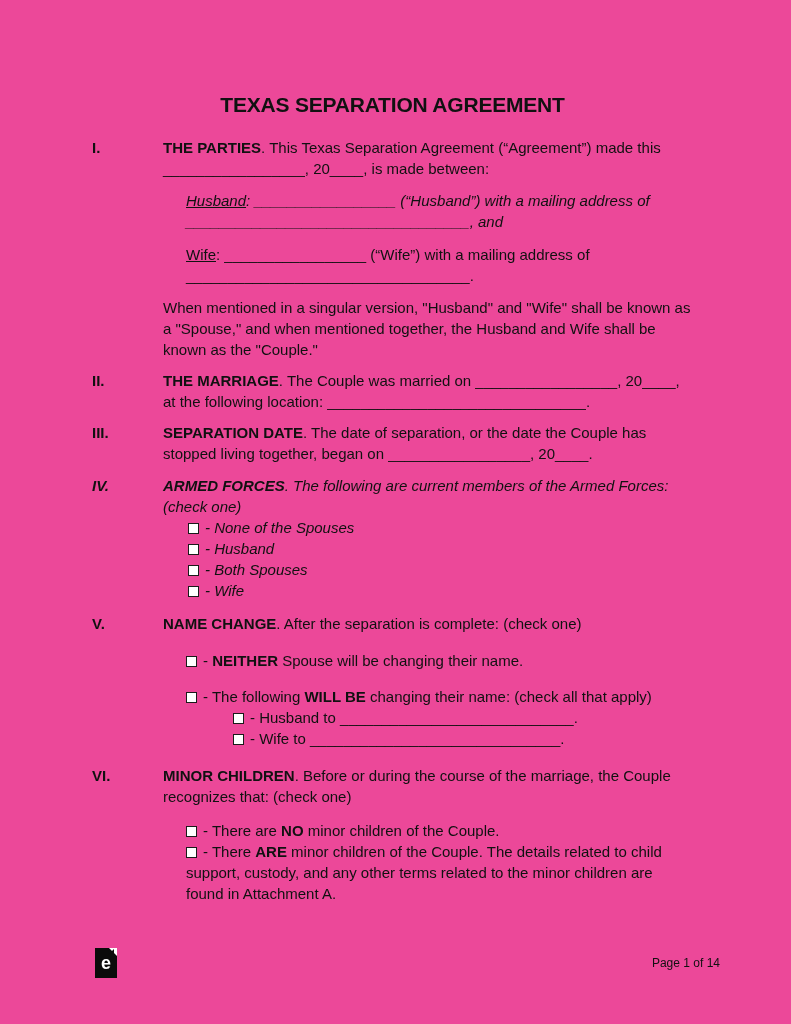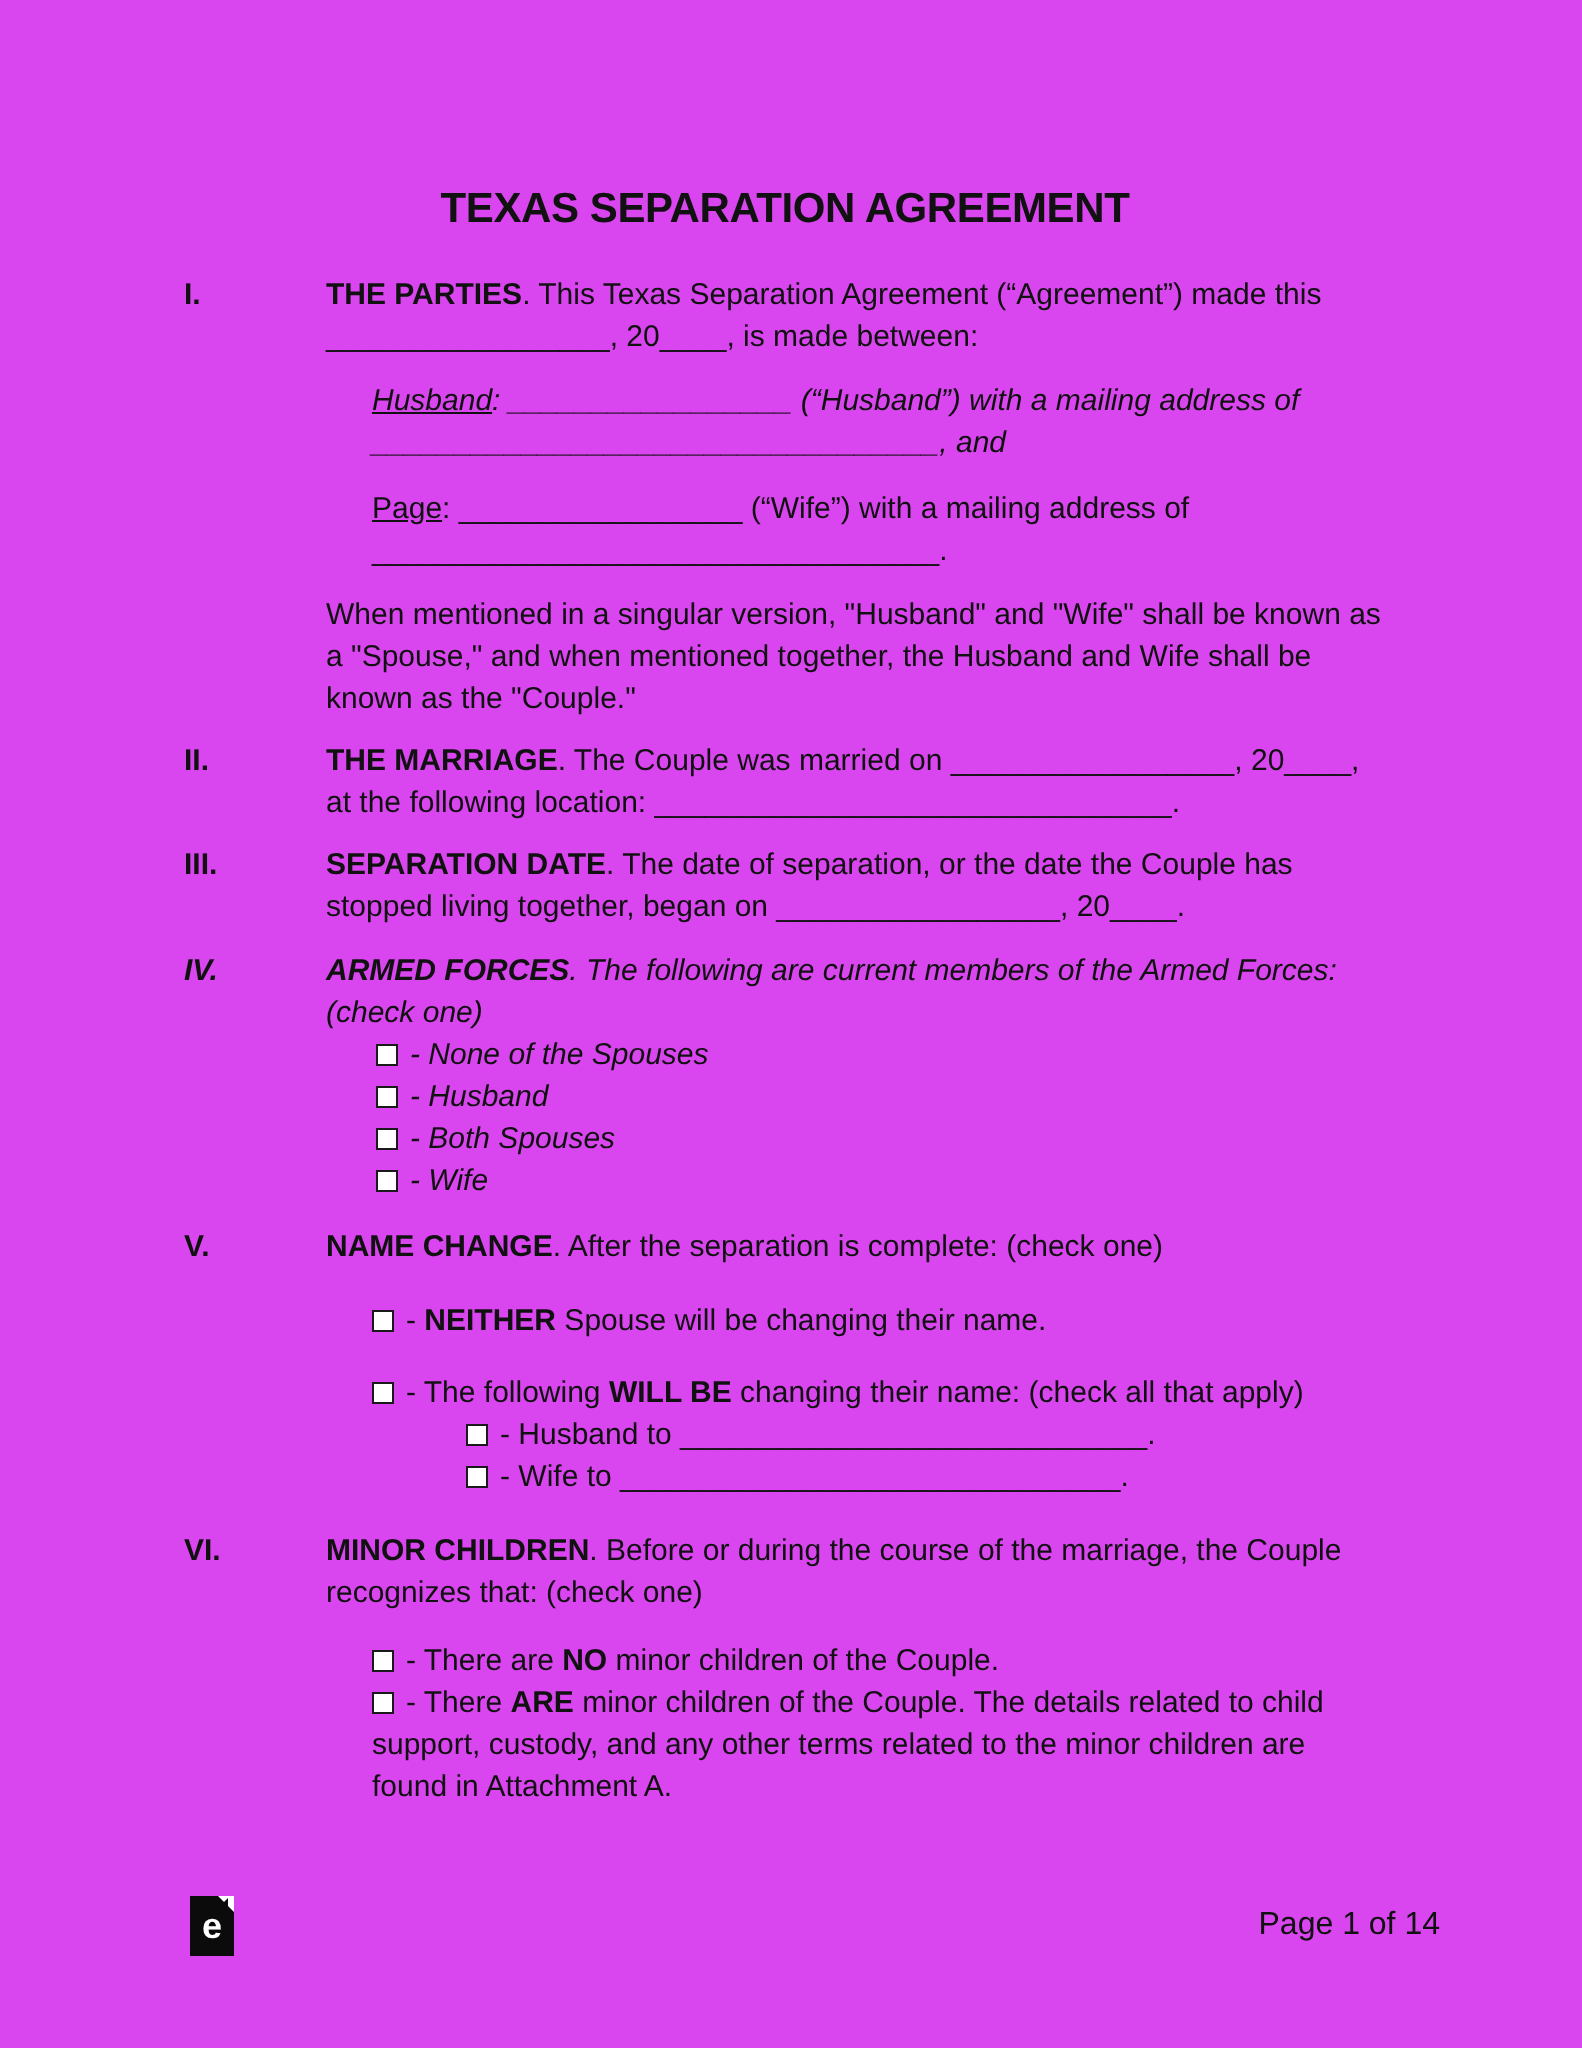--- a/index.html
+++ b/index.html
@@ -1,19 +1,19 @@
 <!DOCTYPE html>
 <html><head>
 <meta charset="utf-8">
 <style>
   html,body{margin:0;padding:0;background:#fff;}
   .page{
     position:relative;
     width:791px;height:1024px;
-    background:#d946ef;
+    background:#ec4899;
     font-family:"Liberation Sans","DejaVu Sans",sans-serif;
     font-size:15px;line-height:21px;color:#111;
     padding:94px 0 0 92px;
     box-sizing:border-box;
     overflow:hidden;
   }
   h1{
     font-size:21px;line-height:21px;letter-spacing:-0.2px;
     font-weight:bold;text-align:center;
     margin:0 98px 22px 0;color:#111;
@@ -52,35 +52,35 @@
   }
   .logo::after{
     content:"";position:absolute;top:1px;right:3px;
     border-left:6px solid transparent;border-bottom:6px solid #0b0b0b;
   }
   .logo-e{
     position:absolute;left:0;right:0;top:6px;
     color:#fff;font-weight:bold;font-size:18px;line-height:18px;
     text-align:center;
   }
-  .page-label{font-size:16px;line-height:14px;color:#111;}
+  .page-label{font-size:12px;line-height:14px;color:#111;}
 </style>
 </head>
 <body>
 
 <div class="page">
 
   <h1>TEXAS SEPARATION AGREEMENT</h1>
 
   <div class="sec mb10">
     <div class="num">I.</div>
     <div class="bd">
       <p class="mb11"><span class="b">THE PARTIES</span><span>. This Texas Separation Agreement (“Agreement”) made this _________________, 20____, is made between:</span></p>
       <p class="ind1 mb12"><span class="u">Husband</span><span>: _________________ (“Husband”) with a mailing address of __________________________________, and</span></p>
-      <p class="ind1 mb11"><span class="u">Page</span><span>: _________________ (“Wife”) with a mailing address of __________________________________.</span></p>
+      <p class="ind1 mb11"><span class="u">Wife</span><span>: _________________ (“Wife”) with a mailing address of __________________________________.</span></p>
       <p class="mb0"><span>When mentioned in a singular version, "Husband" and "Wife" shall be known as a "Spouse," and when mentioned together, the Husband and Wife shall be known as the "Couple."</span></p>
     </div>
   </div>
 
   <div class="sec mb10">
     <div class="num">II.</div>
     <div class="bd">
       <p class="mb0"><span class="b">THE MARRIAGE</span><span>. The Couple was married on _________________, 20____, at the following location: _______________________________.</span></p>
     </div>
   </div>

